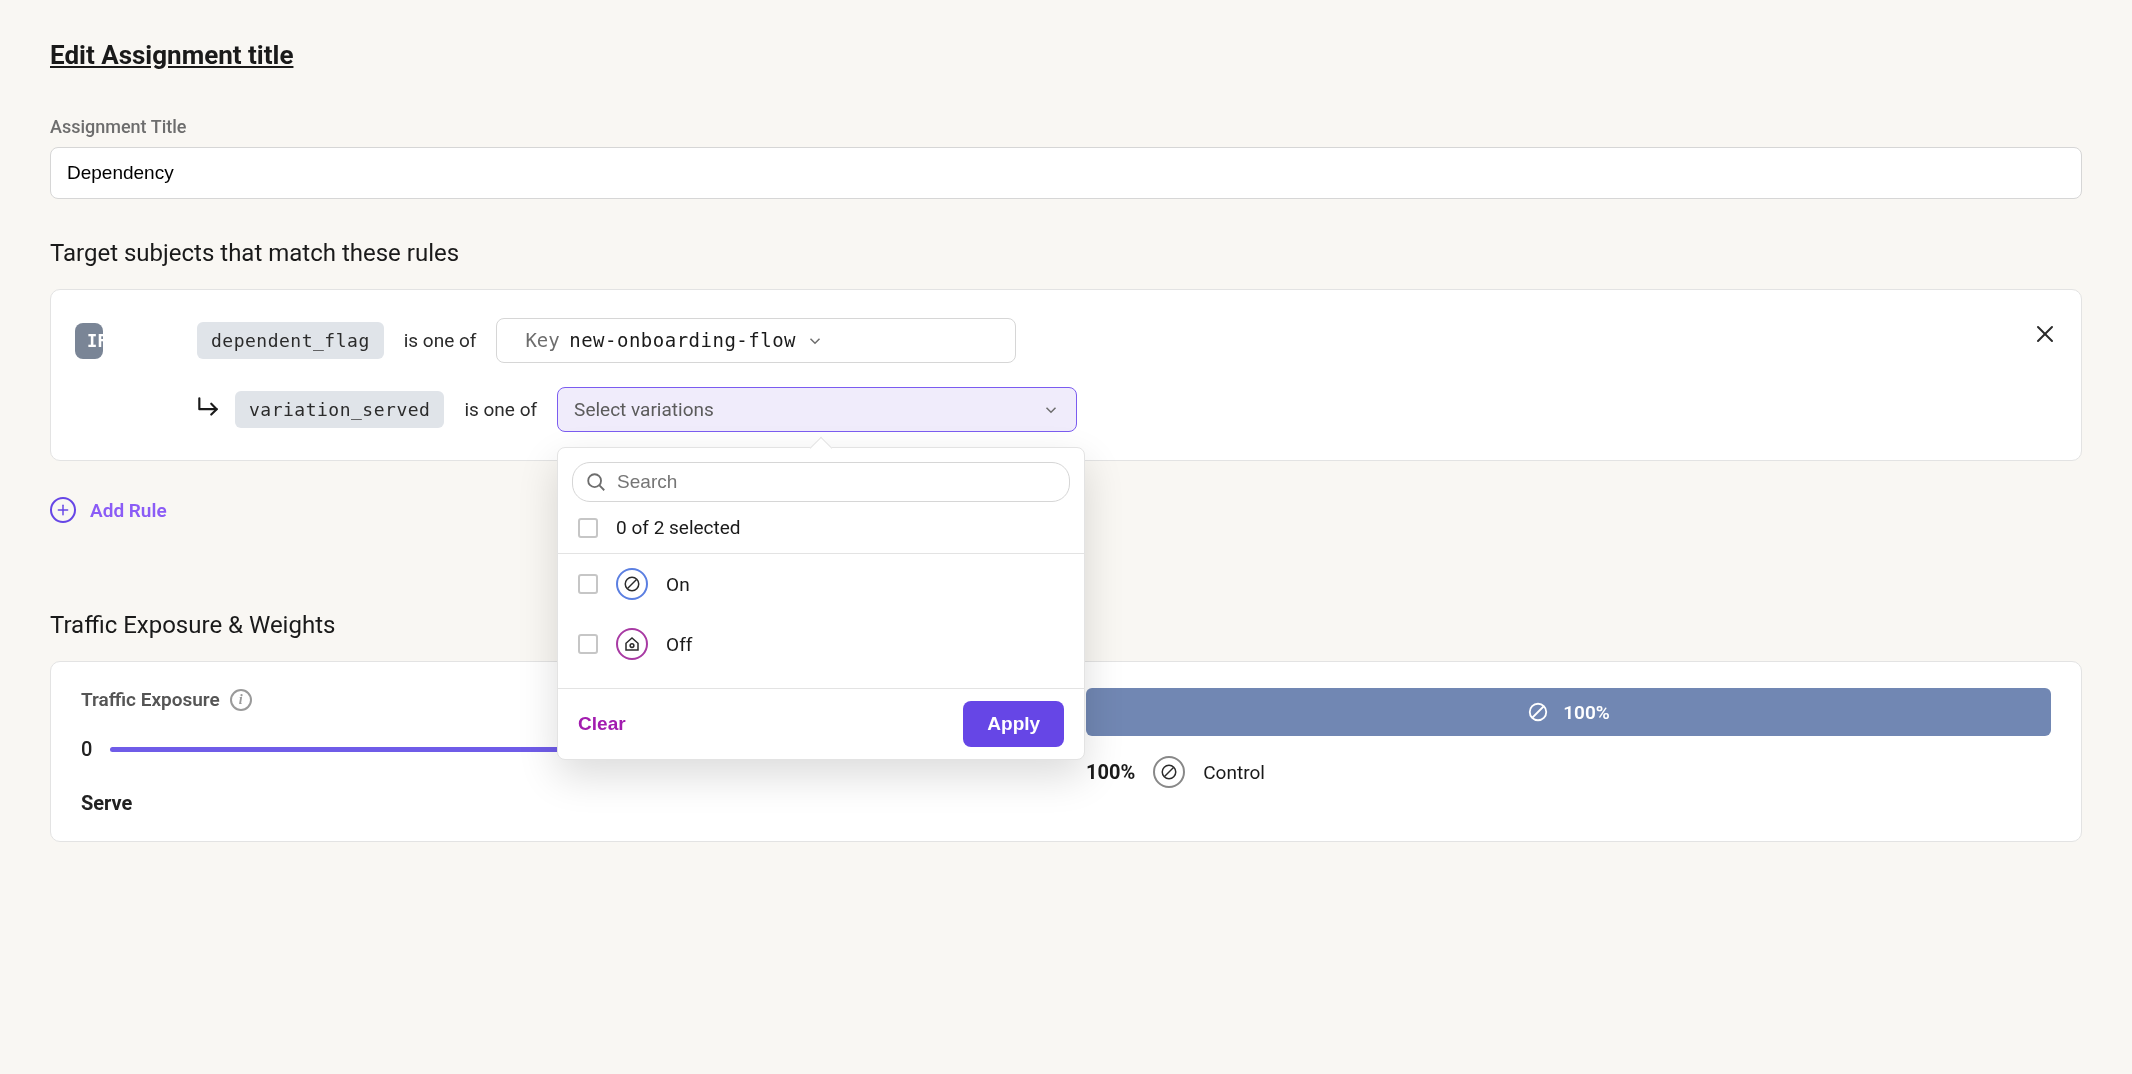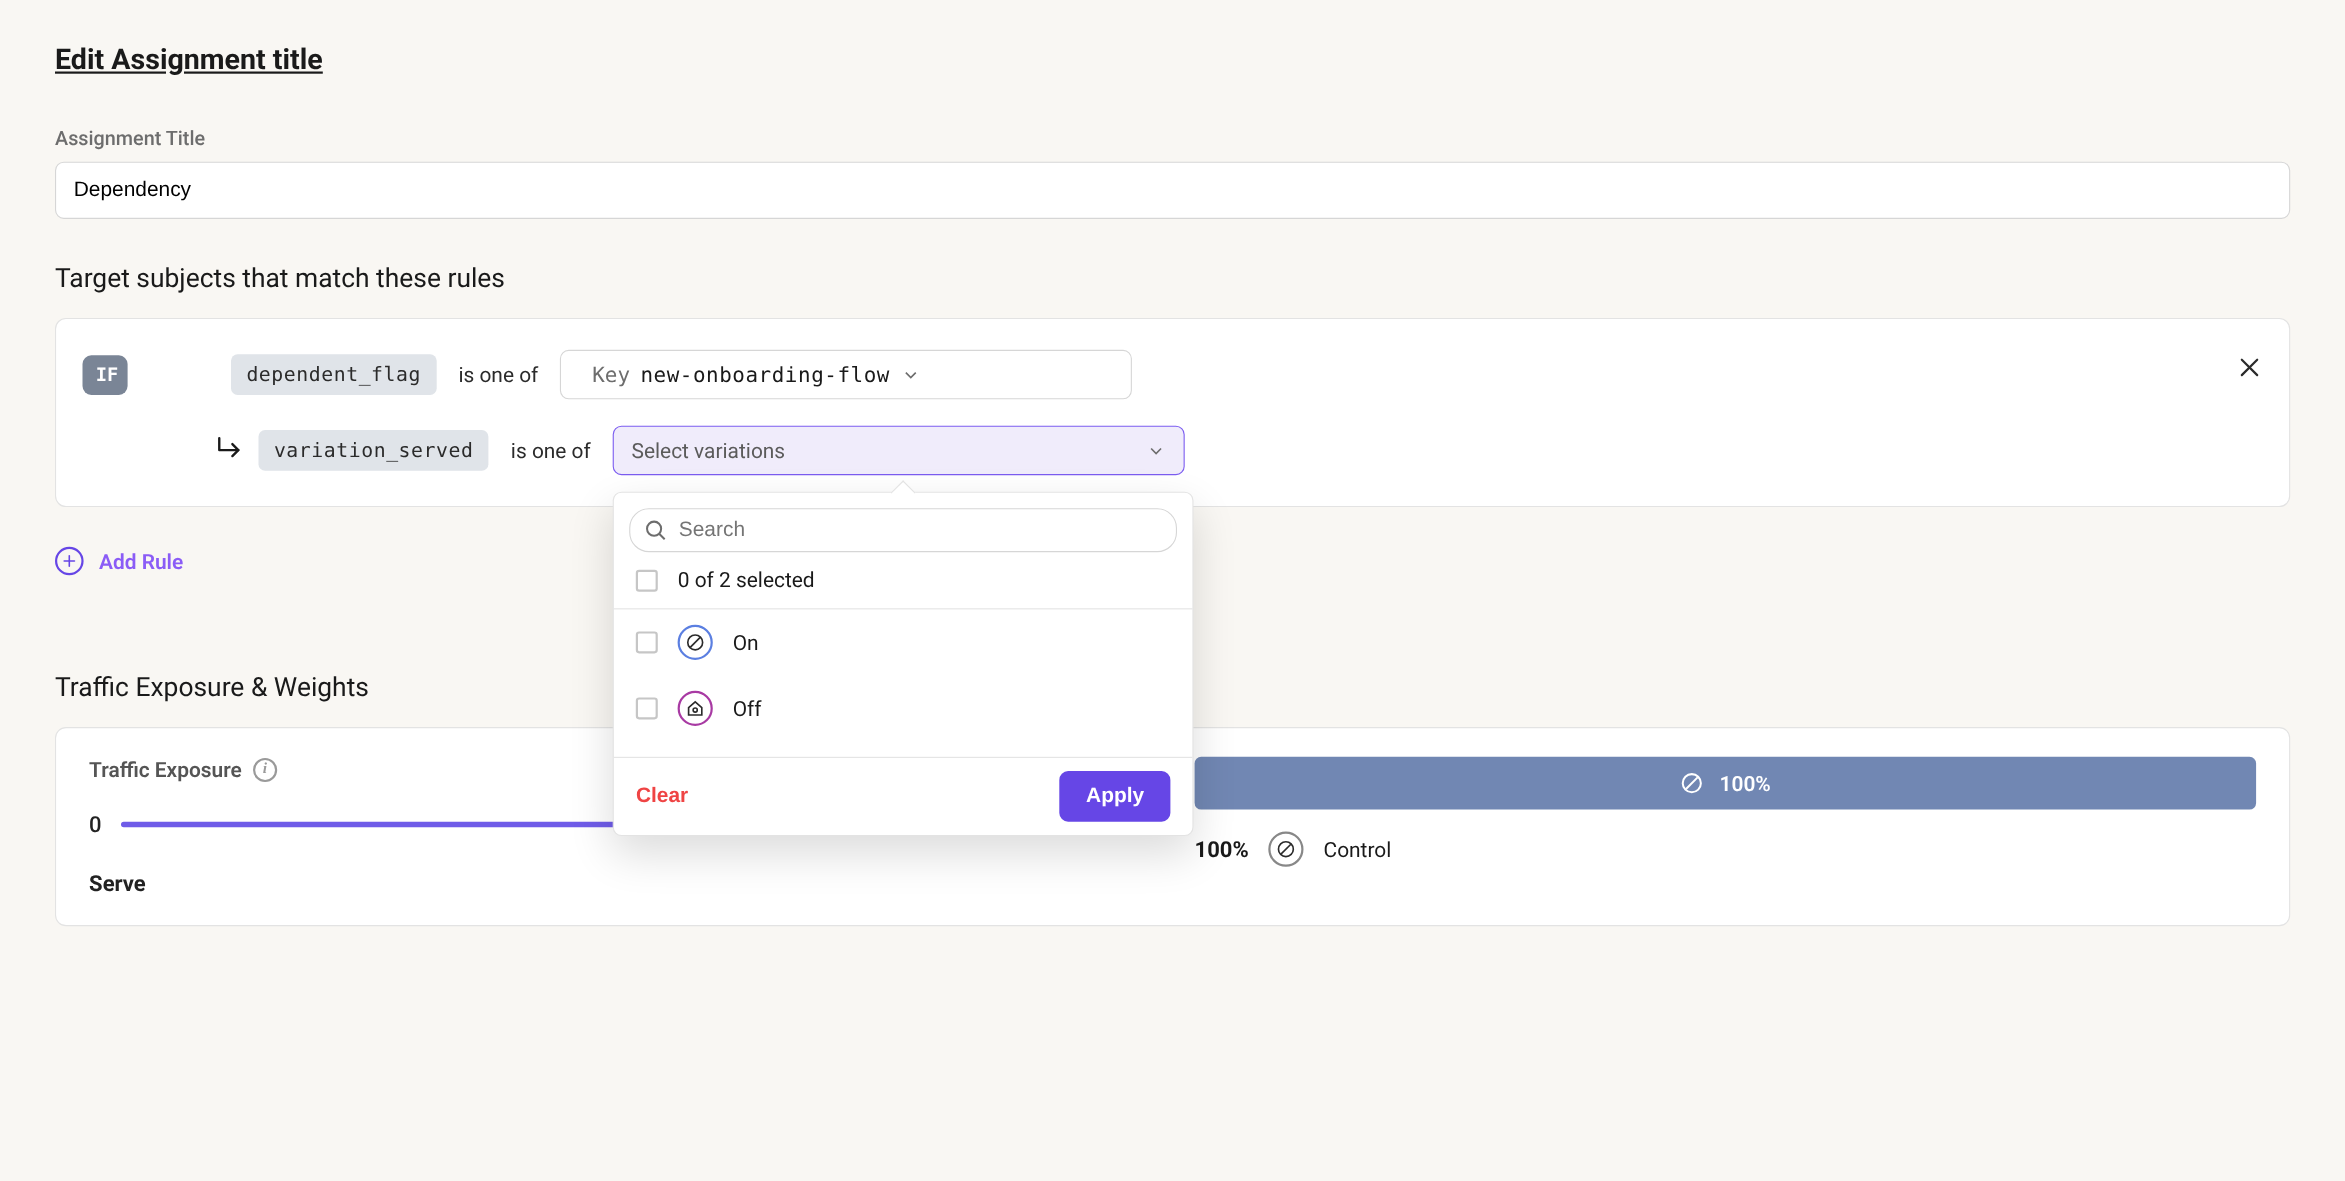--- a/index.html
+++ b/index.html
@@ -4,21 +4,21 @@
 <style>
 * { box-sizing: border-box; margin: 0; padding: 0; }
 body { font-family: -apple-system, BlinkMacSystemFont, "Segoe UI", Roboto, sans-serif; background: #f9f7f3; color: #1a1a1a; padding: 40px 50px; font-size: 19px; }
 .page-title { font-size: 26px; font-weight: 700; margin-bottom: 46px; text-decoration: underline; }
 .field-label { color: #6d6d6d; font-size: 18px; font-weight: 500; margin-bottom: 10px; }
 .text-input { width: 100%; padding: 14px 16px; border: 1px solid #d6d6d6; border-radius: 8px; font-size: 19px; outline: none; background: #fff; }
 .section-title { font-size: 24px; font-weight: 400; margin: 40px 0 22px 0; }
 .rules-card { background: #fff; border: 1px solid #e3e3e3; border-radius: 10px; padding: 28px 24px; margin-bottom: 36px; }
 .rule-row { display: flex; align-items: center; gap: 20px; position: relative; }
 .rule-row + .rule-row { margin-top: 24px; }
-.if-badge { background: #7a8596; color: #fff; font-family: ui-monospace, Menlo, Consolas, monospace; font-weight: 700; font-size: 17px; padding: 8px 12px; border-radius: 8px; width: 41px; text-align:center;}
+.if-badge { background: #7a8596; color: #fff; font-family: ui-monospace, Menlo, Consolas, monospace; font-weight: 700; font-size: 17px; padding: 8px 12px; border-radius: 8px; width: 28px; text-align:center;}
 .indent-spacer { width: 46px; }
 .arrow-icon { margin-left: 54px; margin-right: -6px; }
 .chip { background: #e0e4e9; color: #2b2b2b; font-family: ui-monospace, Menlo, Consolas, monospace; font-size: 18px; padding: 8px 14px; border-radius: 6px; letter-spacing: 0.5px; }
 .op-text { color: #2b2b2b; font-size: 19px; }
 .dd { display: flex; align-items: center; gap: 10px; background: #fff; border: 1px solid #d6d6d6; border-radius: 8px; padding: 10px 28px; min-width: 520px; justify-content: flex-start; }
 .dd-key { color: #6d6d6d; font-family: ui-monospace, Menlo, Consolas, monospace; }
 .dd-val { font-family: ui-monospace, Menlo, Consolas, monospace; color: #1a1a1a; letter-spacing: 0.5px;}
 .dd-select { background: #f0ecfb; border: 1px solid #7b5cf0; border-radius: 8px; padding: 10px 16px; min-width: 520px; display:flex; justify-content: space-between; align-items:center;}
 .dd-select .placeholder { color: #5b5b5b; }
 .chev { width: 18px; height: 18px; }
@@ -45,21 +45,21 @@
 .search-wrap { display:flex; align-items:center; gap:10px; border:1px solid #d6d6d6; border-radius:18px; padding:8px 12px;}
 .search-wrap input { border:none; outline:none; font-size:19px; flex:1; }
 .check-row { display:flex; align-items:center; gap:18px; padding:14px 6px;}
 .divider { height:1px; background:#e3e3e3; margin:0 -14px;}
 .cbox { width:20px; height:20px; border:2px solid #c6c6c6; border-radius:3px; background:#fff; flex-shrink:0;}
 .var-ico { width:32px; height:32px; border-radius:50%; display:inline-flex; align-items:center; justify-content:center; flex-shrink:0;}
 .var-ico.on  { border:2px solid #5b7fe1; color:#2b2b2b;}
 .var-ico.off { border:2px solid #a83aa3; color:#2b2b2b;}
 .var-ico.ctl { border:2px solid #888; color:#2b2b2b;}
 .popover-footer { display:flex; justify-content:space-between; align-items:center; padding:12px 20px; border-top:1px solid #e3e3e3;}
-.btn-clear { color:#ef4444; font-weight:600; background:none; border:none; cursor:pointer; font-size:19px;}
+.btn-clear { color:#a21caf; font-weight:600; background:none; border:none; cursor:pointer; font-size:19px;}
 .btn-apply { background:#6646e6; color:#fff; font-weight:600; border:none; border-radius:8px; padding:12px 24px; font-size:19px; cursor:pointer;}
 .pos-wrap { position:relative; }
 </style>
 </head>
 <body>
 
 
 
 <h1 class="page-title">Edit Assignment title</h1>
 

